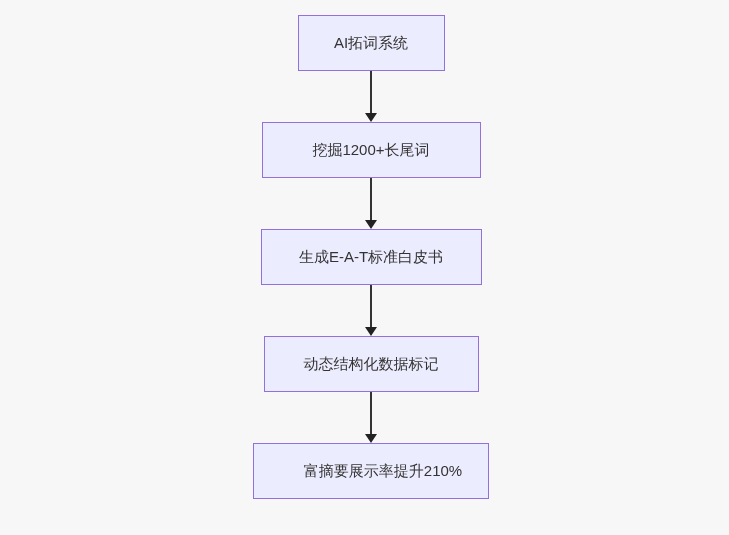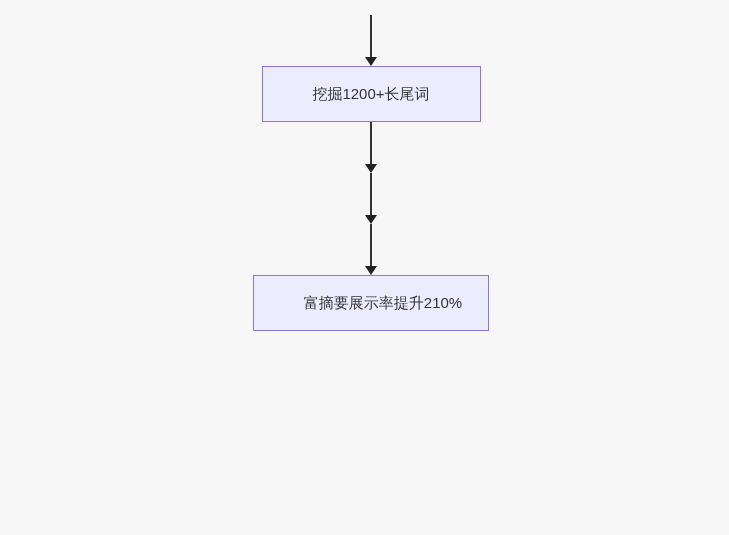--- a/index.html
+++ b/index.html
@@ -75,41 +75,50 @@
     border-right: 6px solid transparent;
     border-top: 9px solid #222222;
   }
 </style>
 </head>
 <body>
 
 <div class="canvas">
   <div class="flow-column">
 
+    <div class="node n1">
+      <span>AI拓词系统</span>
+    </div>
 
     <div class="edge">
       <span class="shaft"></span>
       <span class="head"></span>
     </div>
 
     <div class="node n2">
       <span>挖掘1200+长尾词</span>
     </div>
 
     <div class="edge">
       <span class="shaft"></span>
       <span class="head"></span>
     </div>
 
+    <div class="node n3">
+      <span>生成E-A-T标准白皮书</span>
+    </div>
 
     <div class="edge">
       <span class="shaft"></span>
       <span class="head"></span>
     </div>
 
+    <div class="node n4">
+      <span>动态结构化数据标记</span>
+    </div>
 
     <div class="edge">
       <span class="shaft"></span>
       <span class="head"></span>
     </div>
 
     <div class="node n5">
       <span>富摘要展示率提升210%</span>
     </div>
 

